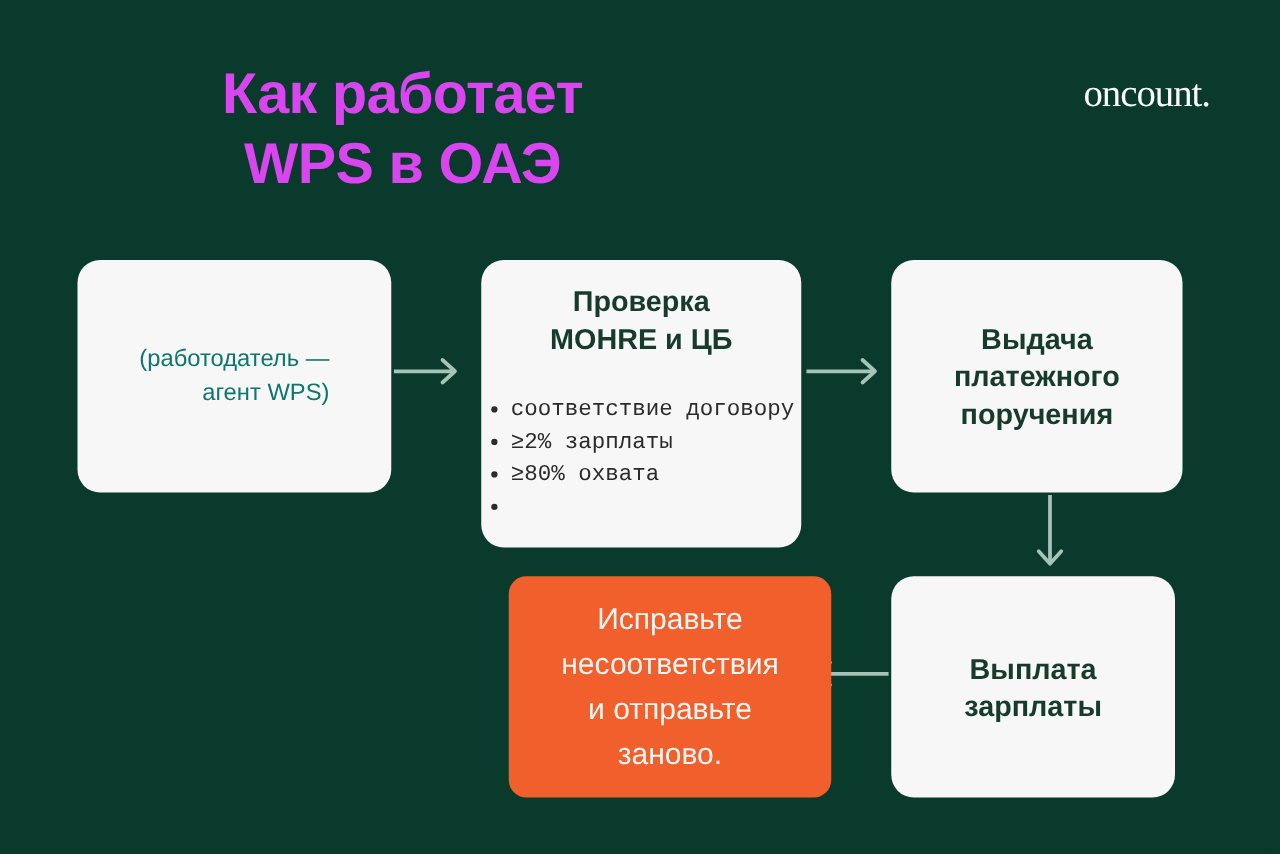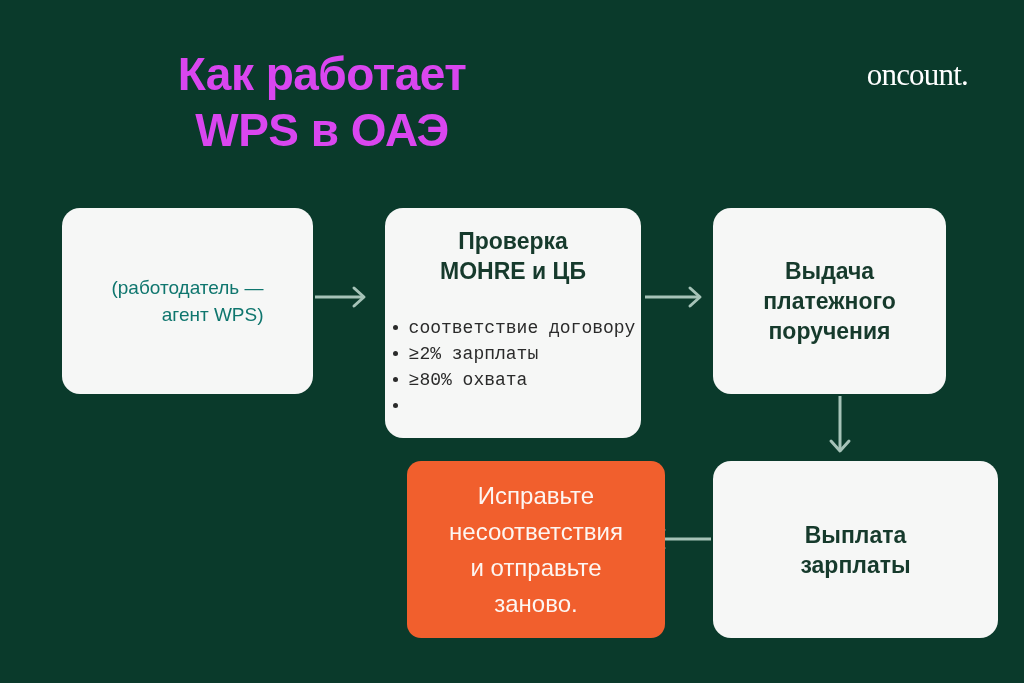--- a/index.html
+++ b/index.html
@@ -115,21 +115,21 @@
     width: 5px;
     height: 5px;
     border-radius: 50%;
     background: #2B2B2B;
   }
 
   
   #card-prepare   { left: 62px;  top: 208px; width: 251px; height: 186px; }
   #card-check     { left: 385px; top: 208px; width: 256px; height: 230px; justify-content: flex-start; padding-top: 18px; }
   #card-issue     { left: 713px; top: 208px; width: 233px; height: 186px; }
-  #card-payout    { left: 713px; top: 461px; width: 285px; height: 177px; }
+  #card-payout    { left: 713px; top: 461px; width: 227px; height: 177px; }
   #card-fix       { left: 383px; top: 461px; width: 258px; height: 177px; margin-left: 24px; }
 
   
   .arrow {
     position: absolute;
     pointer-events: none;
   }
   .arrow svg { display: block; }
 
   #arrow-1 { left: 315px; top: 285px; }

